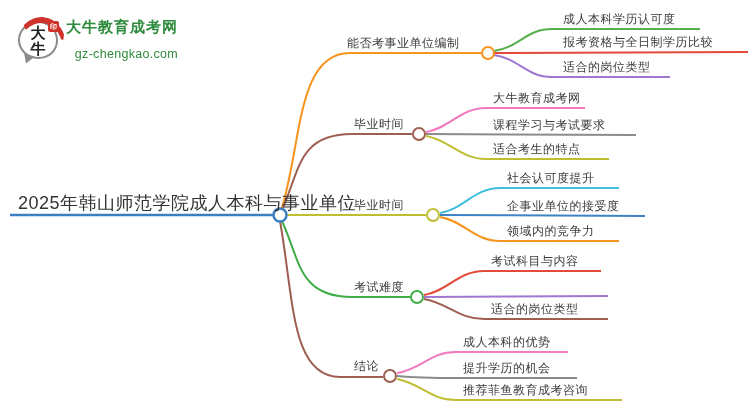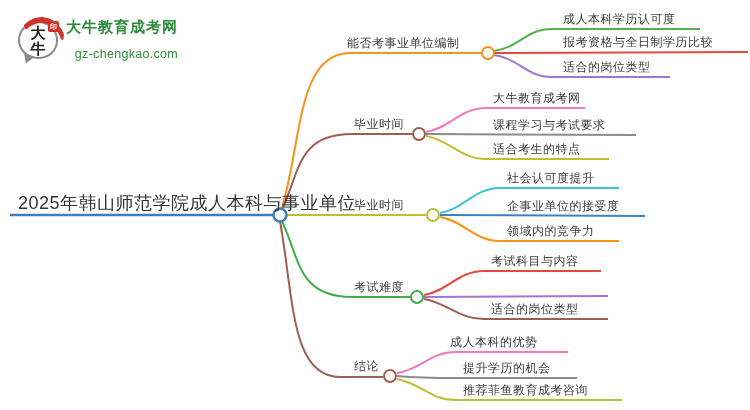--- a/index.html
+++ b/index.html
@@ -113,17 +113,17 @@
   <div class="label" style="left:493px;top:115px">课程学习与考试要求</div>
   <div class="label" style="left:493px;top:139px">适合考生的特点</div>
 
   <div class="label" style="left:507px;top:168px">社会认可度提升</div>
   <div class="label" style="left:507px;top:196px">企事业单位的接受度</div>
   <div class="label" style="left:507px;top:221px">领域内的竞争力</div>
 
   <div class="label" style="left:491px;top:251px">考试科目与内容</div>
   <div class="label" style="left:491px;top:299px">适合的岗位类型</div>
 
-  <div class="label" style="left:450px;top:332px">成人本科的优势</div>
+  <div class="label" style="left:463px;top:332px">成人本科的优势</div>
   <div class="label" style="left:463px;top:358px">提升学历的机会</div>
   <div class="label" style="left:463px;top:380px">推荐菲鱼教育成考咨询</div>
 
 </div>
 
 </body></html>

